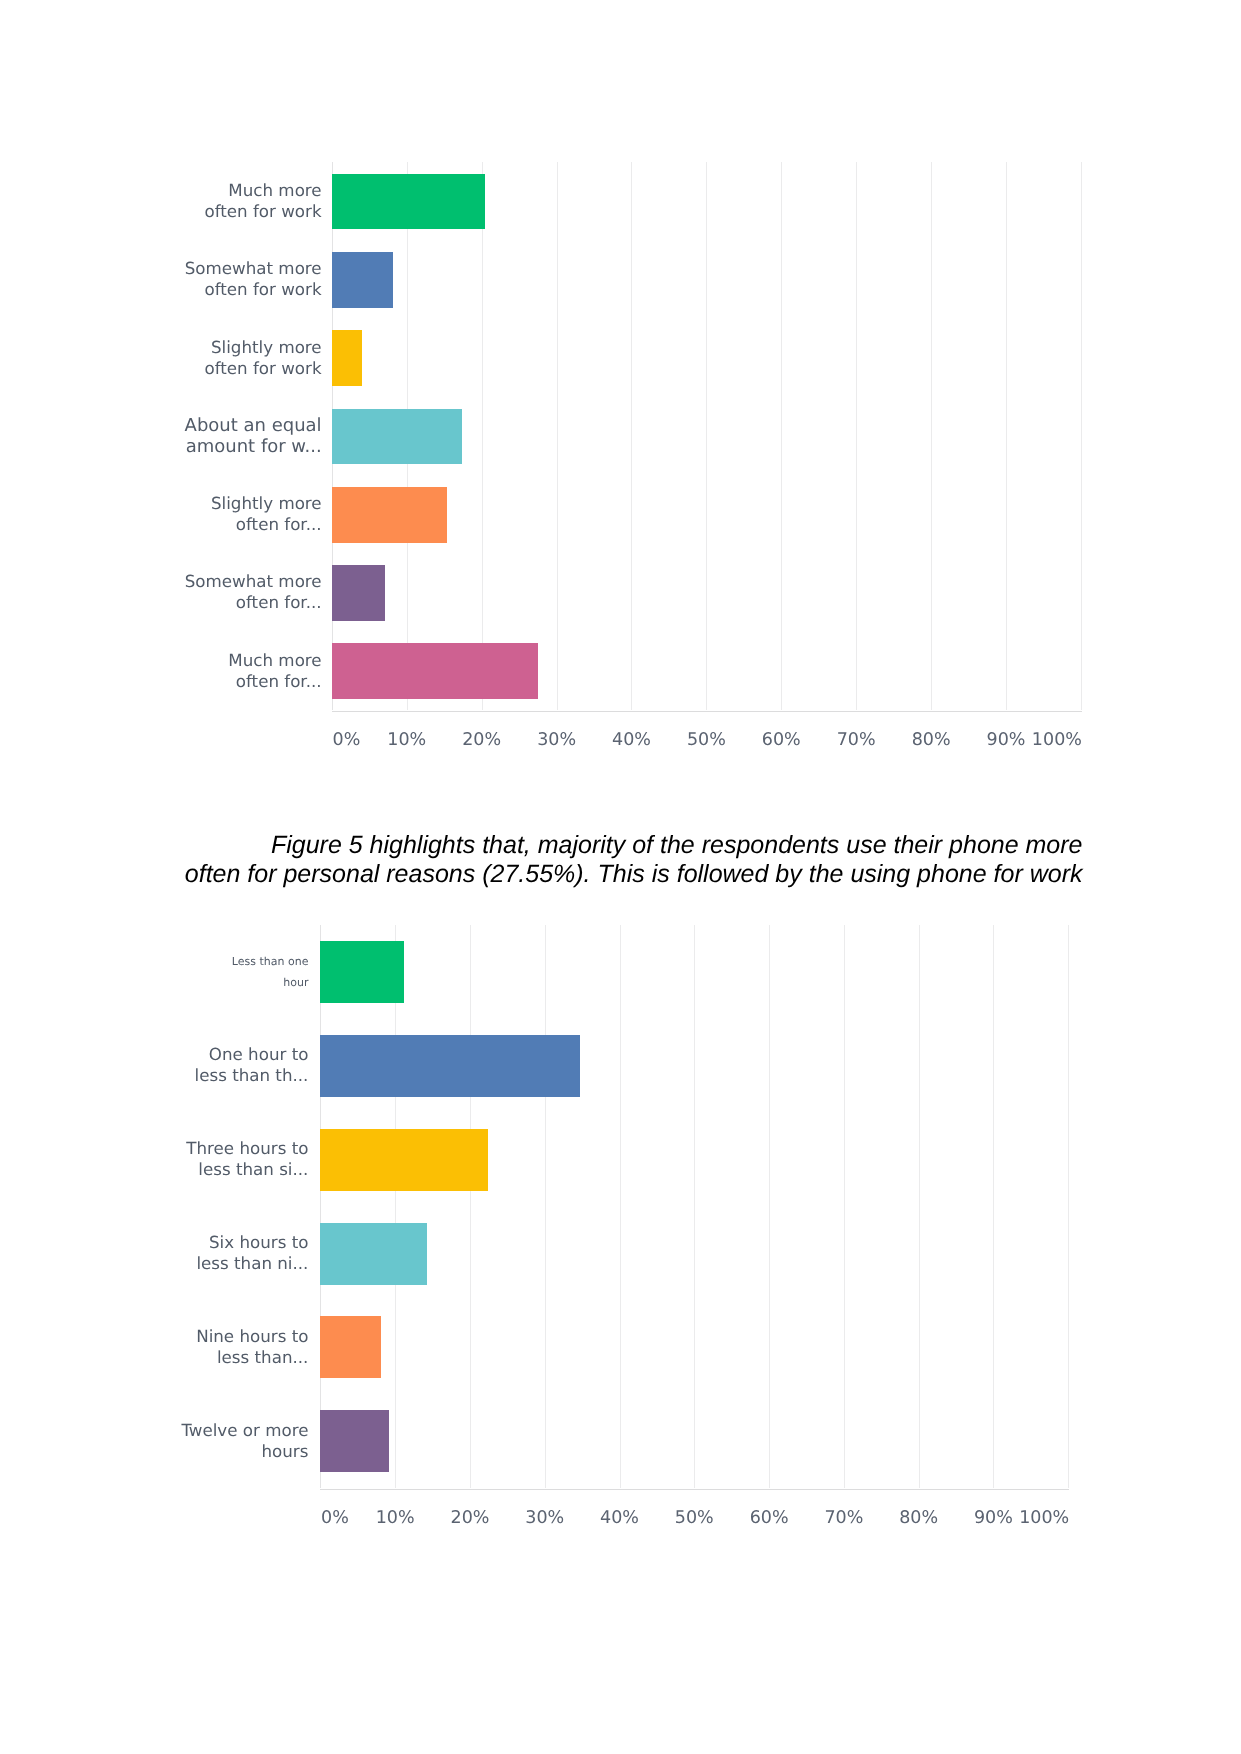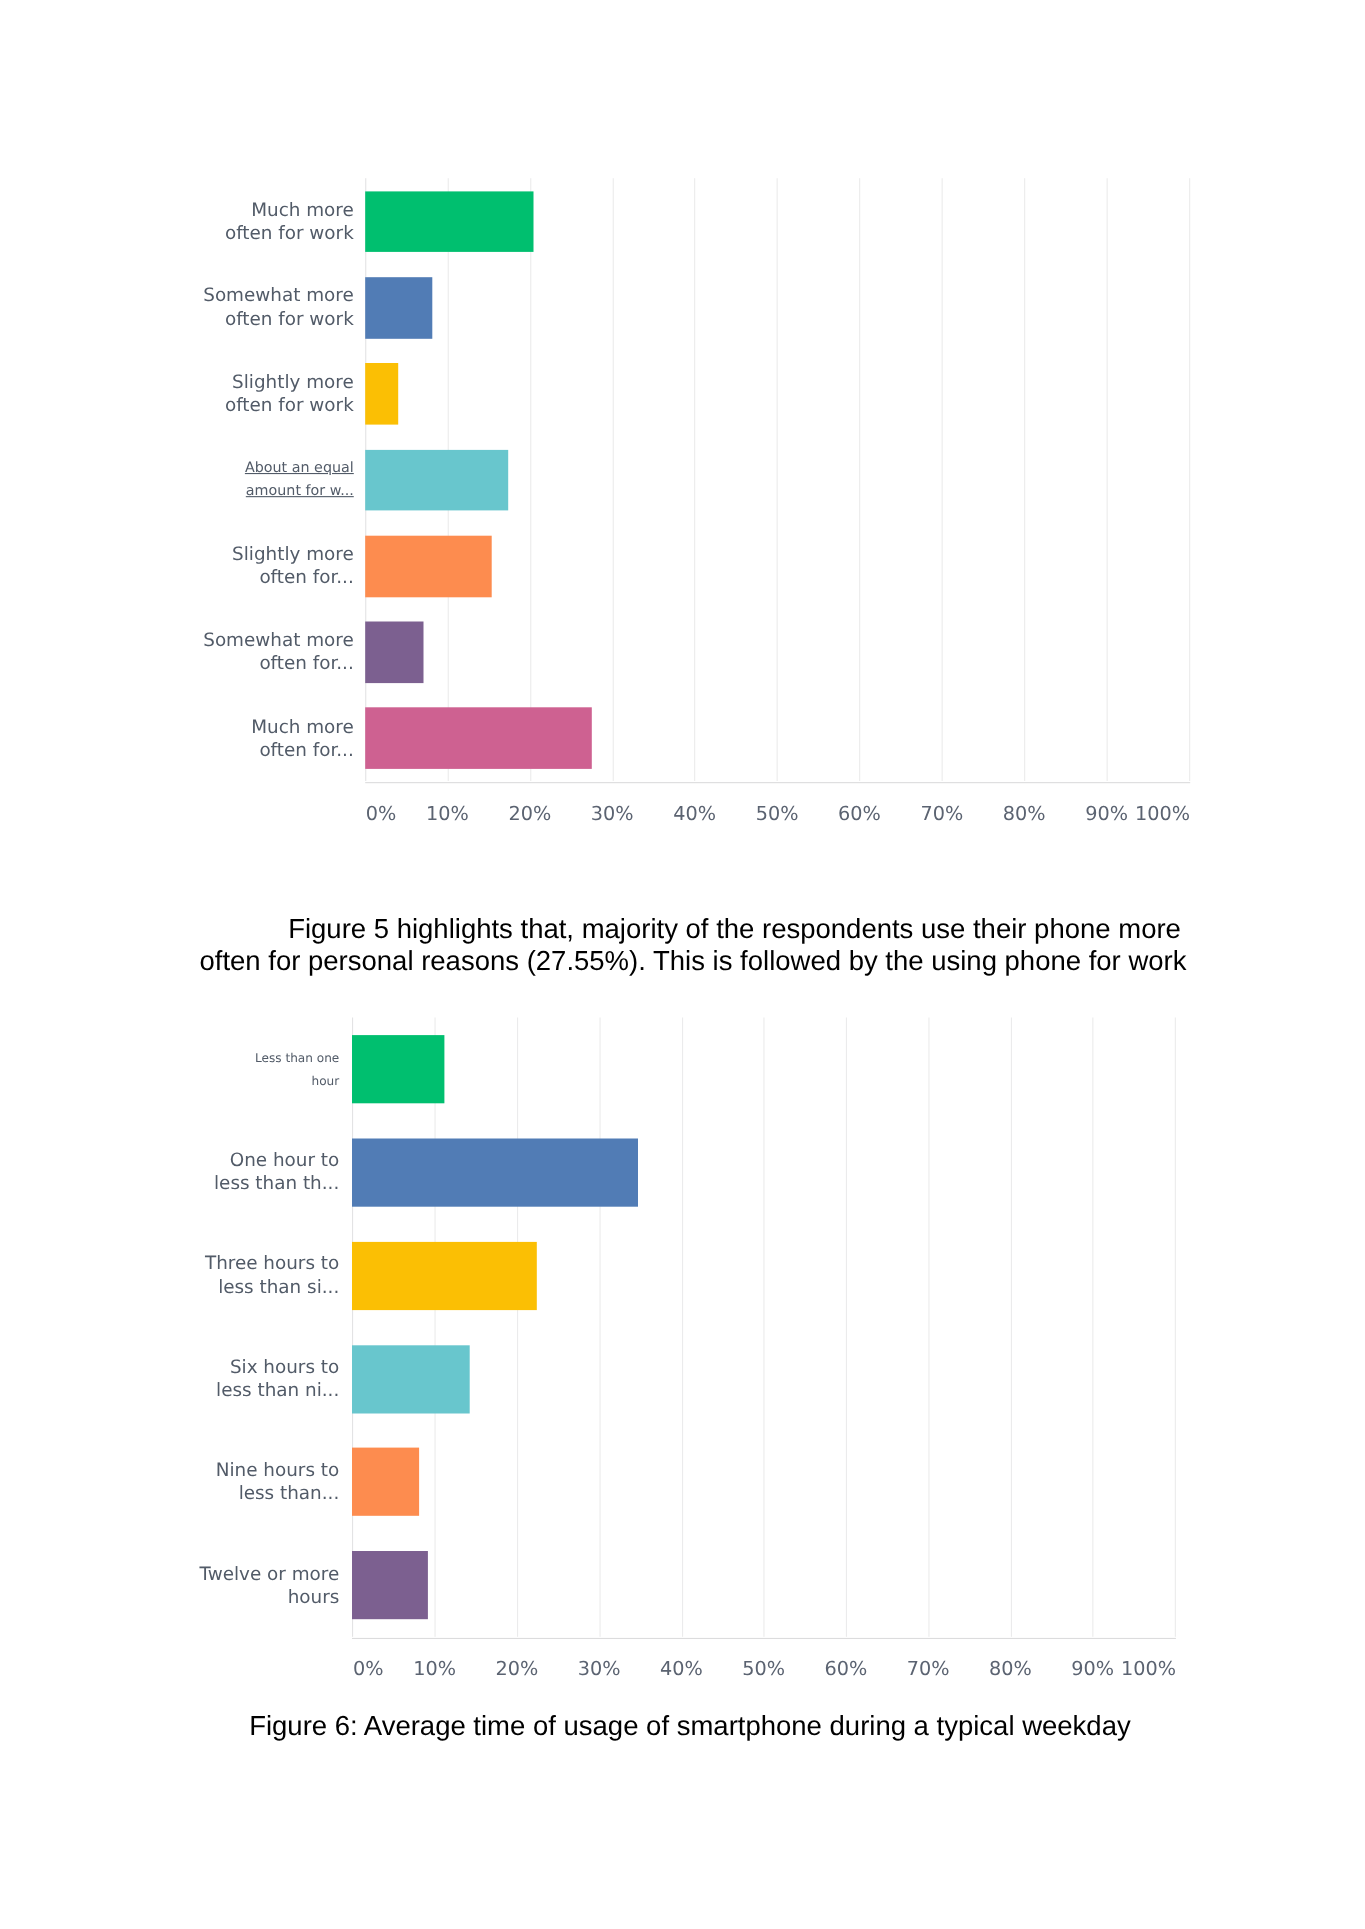--- a/index.html
+++ b/index.html
@@ -38,21 +38,21 @@
   }
 
   
   .caption, .para {
     position:absolute;
     font-family:"Liberation Sans", sans-serif;
     color:#000000;
     font-size:25px;
   }
   .caption  { white-space:nowrap; line-height:29px; }
-  .para     { text-align:center; line-height:29.1px; }
+  .para     { text-align:right; line-height:29.1px;font-style:italic; }
   .para > span { display:block; white-space:nowrap; }
 </style>
 </head>
 <body>
 
 <div class="page">
 
   <div class="chart" id="chart-figure5" style="left:0px; top:0px; width:1241px; height:765px;">
       <div class="plot-area" style="left: 331.9px; top: 162.47px; width: 749px; height: 547.89px;">
         <div class="gridline zero" style="left: 0px;"></div>
@@ -71,21 +71,21 @@
       <div class="bar" style="left: 331.9px; top: 173.757px; width: 152.871px; height: 55.6969px; background: rgb(0, 191, 111);"></div>
       <div class="cat-label" style="font-size: 16.7px; line-height: 21px; right: 919.4px; top: 180.005px;">Much more
 often for work</div>
       <div class="bar" style="left: 331.9px; top: 252.027px; width: 61.1184px; height: 55.6969px; background: rgb(81, 124, 181);"></div>
       <div class="cat-label" style="font-size: 16.7px; line-height: 21px; right: 919.4px; top: 258.275px;">Somewhat more
 often for work</div>
       <div class="bar" style="left: 331.9px; top: 330.297px; width: 30.5592px; height: 55.6969px; background: rgb(251, 191, 4);"></div>
       <div class="cat-label" style="font-size: 16.7px; line-height: 21px; right: 919.4px; top: 336.545px;">Slightly more
 often for work</div>
       <div class="bar" style="left: 331.9px; top: 408.567px; width: 129.952px; height: 55.6969px; background: rgb(104, 198, 205);"></div>
-      <div class="cat-label" style="font-size: 13px; line-height: 21px; right: 919.4px; top: 414.815px; text-decoration: underline;">About an equal
+      <div class="cat-label" style="font-size: 18px; line-height: 21px; right: 919.4px; top: 414.815px;">About an equal
 amount for w...</div>
       <div class="bar" style="left: 331.9px; top: 486.837px; width: 114.672px; height: 55.6969px; background: rgb(253, 140, 79);"></div>
       <div class="cat-label" style="font-size: 16.7px; line-height: 21px; right: 919.4px; top: 493.085px;">Slightly more
 often for...</div>
       <div class="bar" style="left: 331.9px; top: 565.107px; width: 53.4786px; height: 55.6969px; background: rgb(124, 96, 144);"></div>
       <div class="cat-label" style="font-size: 16.7px; line-height: 21px; right: 919.4px; top: 571.355px;">Somewhat more
 often for...</div>
       <div class="bar" style="left: 331.9px; top: 643.377px; width: 206.35px; height: 55.6969px; background: rgb(206, 97, 145);"></div>
       <div class="cat-label" style="font-size: 16.7px; line-height: 21px; right: 919.4px; top: 649.625px;">Much more
 often for...</div>
@@ -147,15 +147,14 @@
       <div class="tick-label" style="font-size: 17.5px; line-height: 17.5px; top: 609.5px; left: 525.287px;">30%</div>
       <div class="tick-label" style="font-size: 17.5px; line-height: 17.5px; top: 609.5px; left: 600.067px;">40%</div>
       <div class="tick-label" style="font-size: 17.5px; line-height: 17.5px; top: 609.5px; left: 674.847px;">50%</div>
       <div class="tick-label" style="font-size: 17.5px; line-height: 17.5px; top: 609.5px; left: 749.627px;">60%</div>
       <div class="tick-label" style="font-size: 17.5px; line-height: 17.5px; top: 609.5px; left: 824.407px;">70%</div>
       <div class="tick-label" style="font-size: 17.5px; line-height: 17.5px; top: 609.5px; left: 899.187px;">80%</div>
       <div class="tick-label" style="font-size: 17.5px; line-height: 17.5px; top: 609.5px; left: 973.967px;">90%</div>
       <div class="tick-label" style="font-size: 17.5px; line-height: 17.5px; top: 609.5px; left: 1019.17px;">100%</div>
     </div>
 
-  <div class="caption" id="caption-figure6" style="left:226.5px; top:1554.5px;">Figure 6: Average time of usage of smartphone during a typical weekday</div>
 
 </div>
 
 </body></html>

